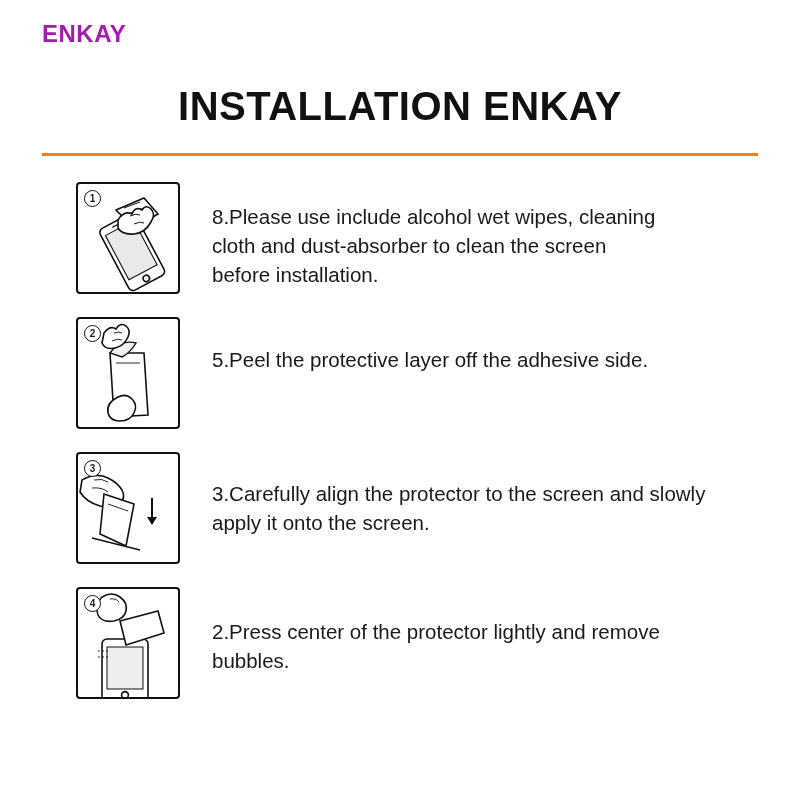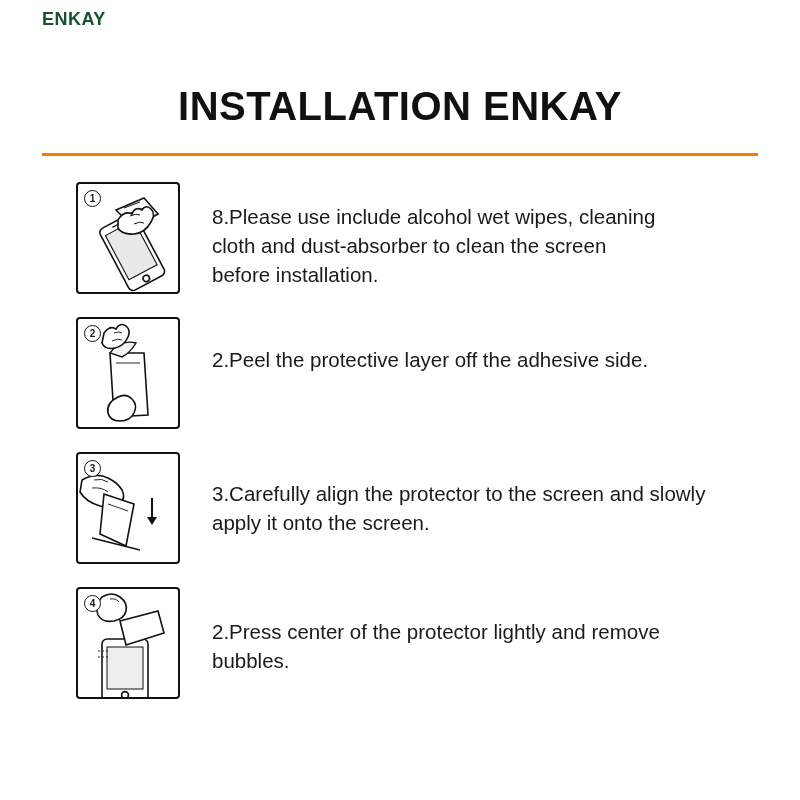--- a/index.html
+++ b/index.html
@@ -17,25 +17,25 @@
   .page {
     position: relative;
     width: 800px;
     height: 800px;
     box-sizing: border-box;
   }
   
   .brand {
     position: absolute;
     left: 42px;
-    top: 9px;
-    font-size: 18px;
+    top: 20px;
+    font-size: 24px;
     font-weight: bold;
     letter-spacing: 0.5px;
-    color: #14532d;
+    color: #a21caf;
     font-family: "Liberation Sans", sans-serif;
   }
   
   .title {
     position: absolute;
     left: 0;
     right: 0;
     top: 84px;
     text-align: center;
     font-size: 40px;
@@ -155,21 +155,21 @@
 
           <path d="M32 34 q10 -14 26 -10 q-6 10 -14 14 z" fill="#f2f2f2" stroke="#111" stroke-width="1.4"></path>
 
           <path d="M26 14 q6 -8 12 -4 q4 -7 10 -3 q5 4 2 11 q-4 9 -13 11 q-10 2 -13 -5 z" fill="#fff" stroke="#111" stroke-width="1.6"></path>
           <path d="M36 14 q5 -2 8 0" stroke-width="0.9"></path>
           <path d="M34 22 q6 -3 10 -1" stroke-width="0.9"></path>
 
           <path d="M40 78 q8 -4 14 2 q6 6 2 14 q-4 8 -14 8 q-10 0 -12 -8 q-2 -10 10 -16 z" fill="#fff" stroke="#111" stroke-width="1.6"></path>
         </svg>
       </div>
-      <div class="step-text">2.Peel the protective layer off the adhesive side.</div>
+      <div class="step-text">5.Peel the protective layer off the adhesive side.</div>
     </div>
 
     <div class="step step-3">
       <div class="thumb">
         <div class="badge">3</div>
         <svg width="100" height="108" viewBox="0 0 100 108" fill="none" stroke="#111" stroke-width="1.6">
 
           <path d="M4 26 q14 -8 26 -2 q10 5 14 12 q4 8 -2 13 q-8 6 -20 3 q-14 -4 -20 -14 z" fill="#fff" stroke="#111" stroke-width="1.6"></path>
           <path d="M16 26 q8 -2 14 2" stroke-width="0.9"></path>
           <path d="M14 34 q10 -1 16 4" stroke-width="0.9"></path>

